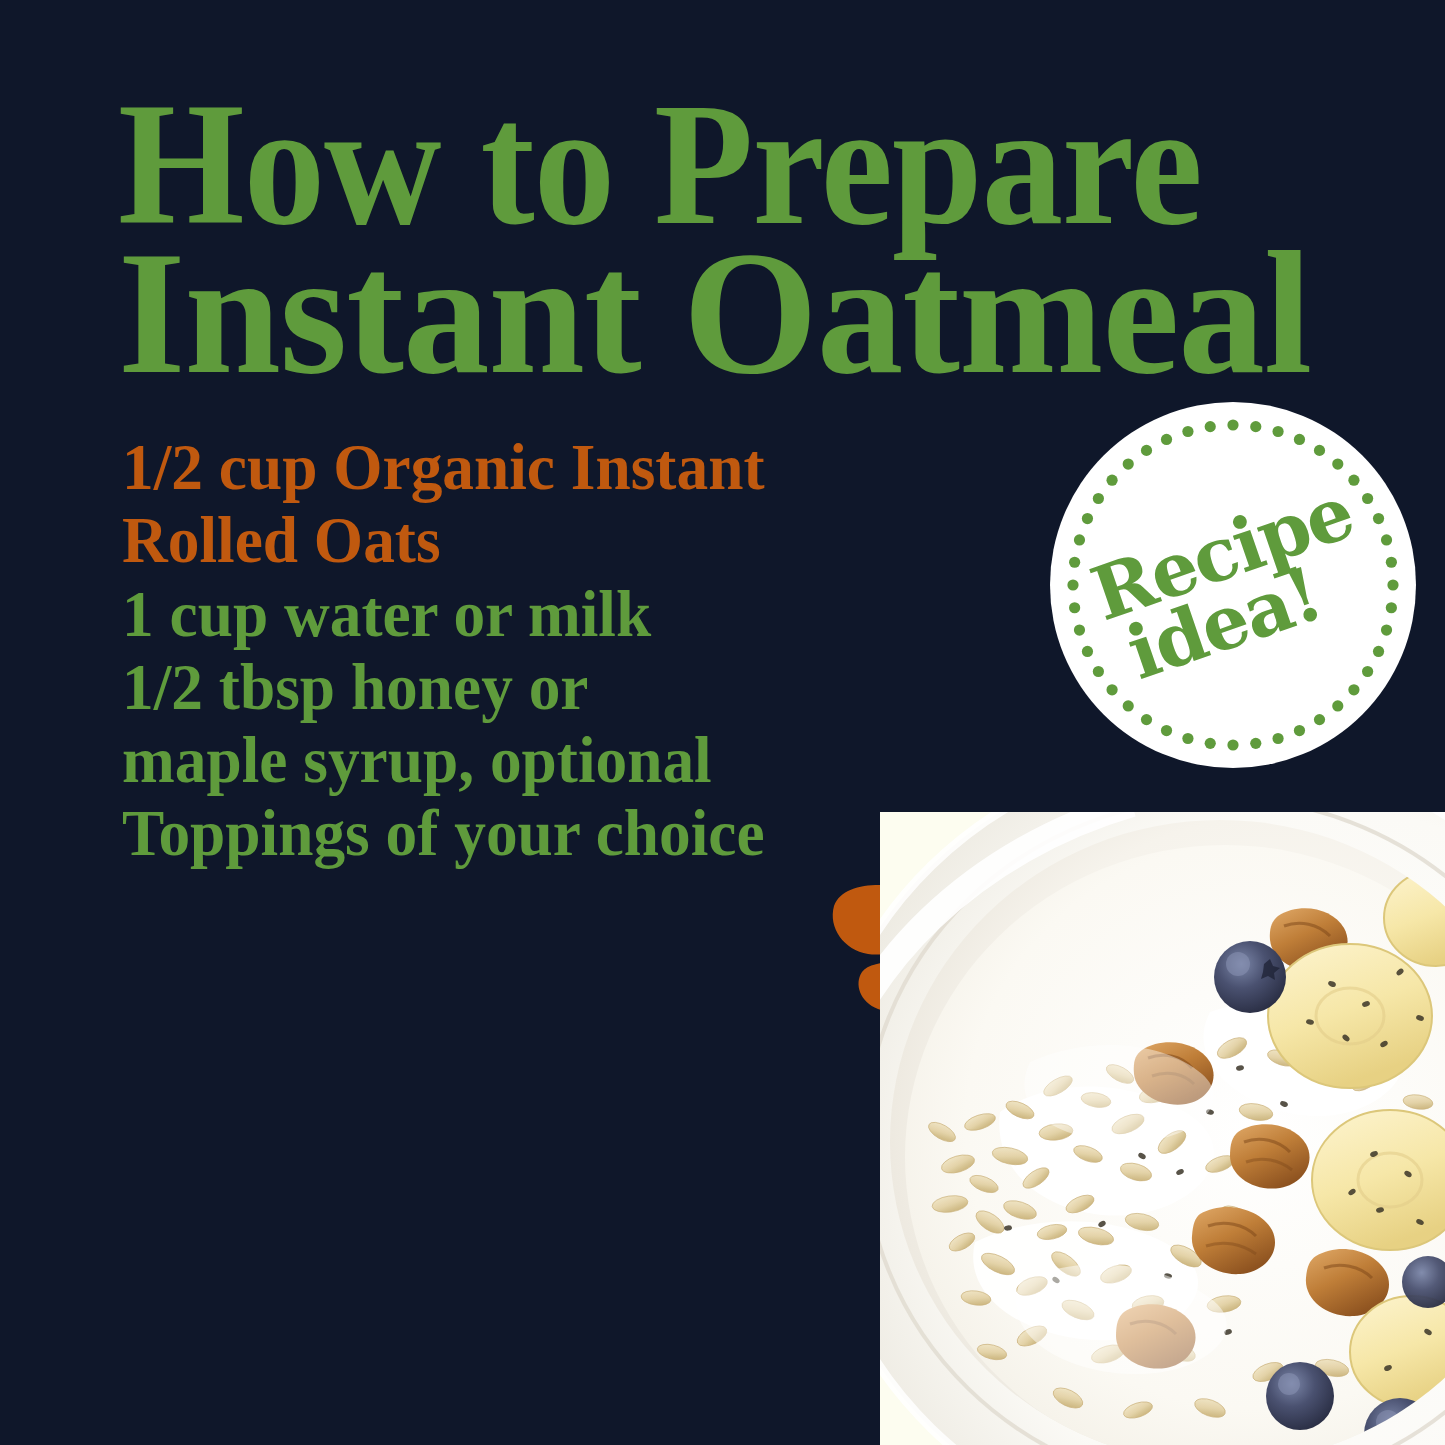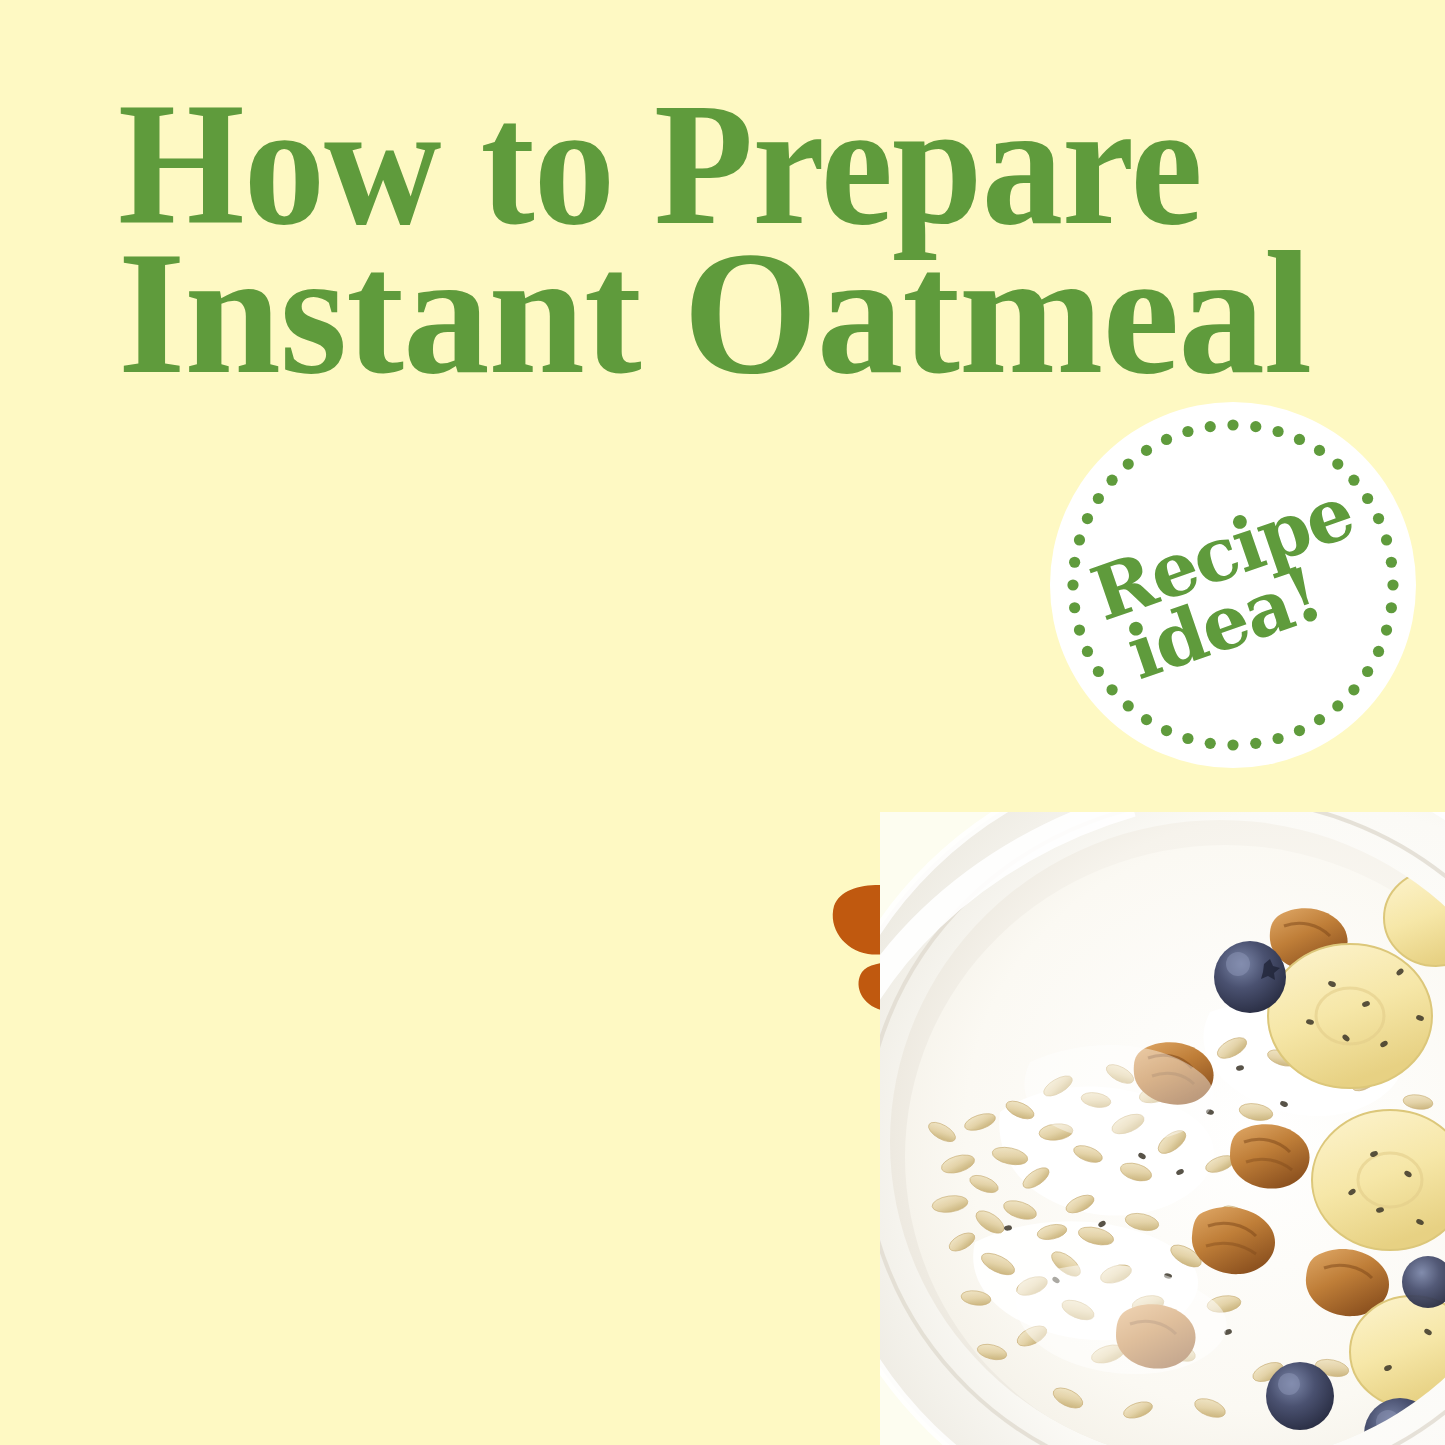--- a/index.html
+++ b/index.html
@@ -147,27 +147,35 @@
     top: 812px;
     width: 565px;
     height: 633px;
     overflow: hidden;
   }
   #bowl-photo svg { display: block; }
 </style>
 </head>
 <body>
 
-<div id="poster" style="background: #fef9c3;">
+<div id="poster" style="background: #0f172a;">
 
   <div id="title-block">
     <div class="title-line" style="color: rgb(95, 155, 60);">How to Prepare</div>
     <div class="title-line second" style="color: rgb(95, 155, 60);">Instant Oatmeal</div>
   </div>
 
+  <div id="ingredients-block">
+    <div class="ing-line orange" style="color: rgb(192, 89, 15);">1/2 cup Organic Instant</div>
+    <div class="ing-line orange" style="color: rgb(192, 89, 15);">Rolled Oats</div>
+    <div class="ing-line green" style="color: rgb(95, 155, 60);">1 cup water or milk</div>
+    <div class="ing-line green" style="color: rgb(95, 155, 60);">1/2 tbsp honey or</div>
+    <div class="ing-line green" style="color: rgb(95, 155, 60);">maple syrup, optional</div>
+    <div class="ing-line green" style="color: rgb(95, 155, 60);">Toppings of your choice</div>
+  </div>
 
   <div id="recipe-badge" style="background: rgb(255, 255, 255);">
     <svg id="badge-dots" viewBox="0 0 366 366">
       <g id="dot-ring" fill="#5f9b3c">
           <circle cx="183.00" cy="23.00" r="5.6" fill="#5f9b3c"></circle>
           <circle cx="205.77" cy="24.63" r="5.6" fill="#5f9b3c"></circle>
           <circle cx="228.08" cy="29.48" r="5.6" fill="#5f9b3c"></circle>
           <circle cx="249.47" cy="37.46" r="5.6" fill="#5f9b3c"></circle>
           <circle cx="269.50" cy="48.40" r="5.6" fill="#5f9b3c"></circle>
           <circle cx="287.78" cy="62.08" r="5.6" fill="#5f9b3c"></circle>

